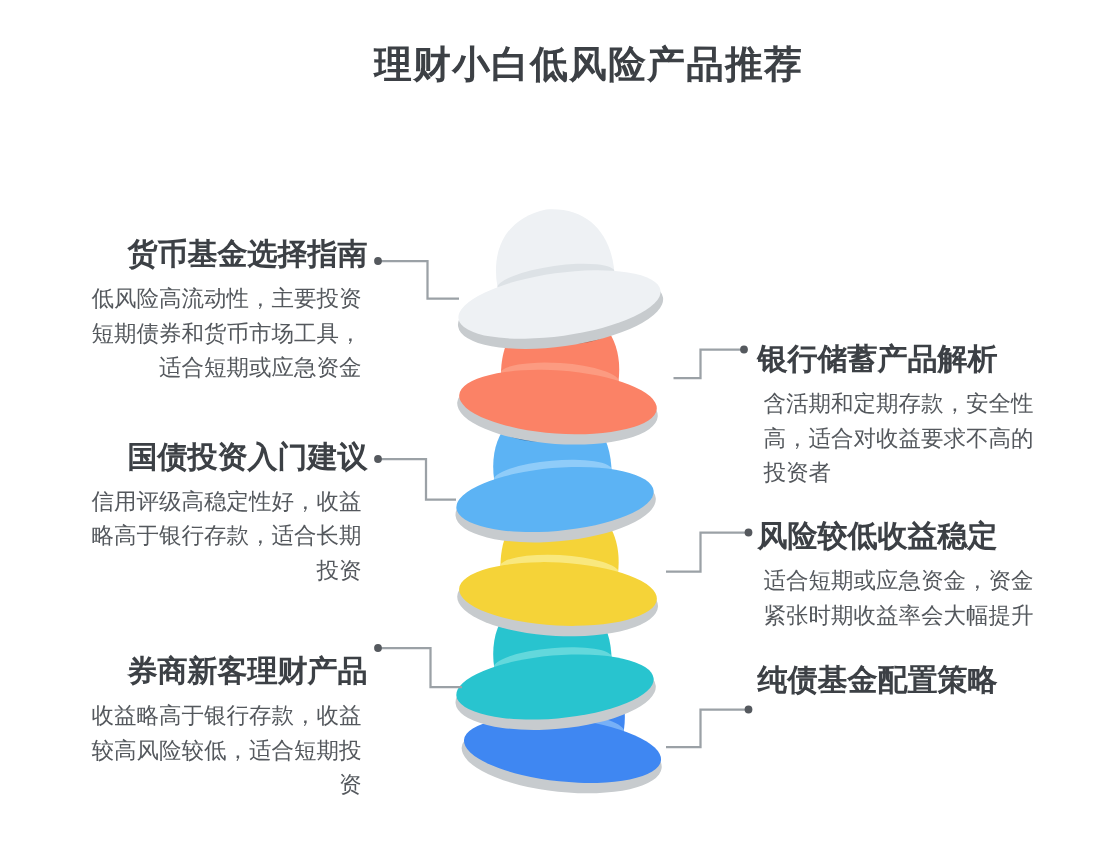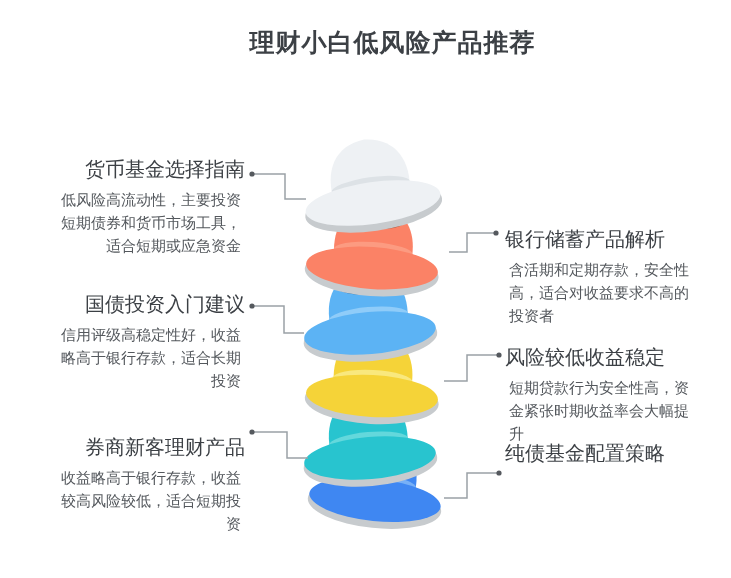--- a/index.html
+++ b/index.html
@@ -23,21 +23,21 @@
     letter-spacing: 1px;
     color: var(--title-color, #3c4045);
   }
   .note {
     position: absolute;
     width: 200px;
   }
   .note h3 {
     margin: 0 0 5px 0;
     font-size: 20px;
-    font-weight: normal;
+    font-weight: bold;
     color: var(--note-title-color, #3c4045);
   }
   .note p {
     margin: 4px;
     font-size: 15px;
     line-height: 23px;
     color: var(--note-body-color, #54585d);
   }
   .note.left { text-align: right; }
   .note.right { text-align: left; }
@@ -158,19 +158,19 @@
     <h3>券商新客理财产品</h3>
     <p>收益略高于银行存款，收益较高风险较低，适合短期投资</p>
   </div>
 
   <div class="note right" id="note-r1">
     <h3>银行储蓄产品解析</h3>
     <p>含活期和定期存款，安全性高，适合对收益要求不高的投资者</p>
   </div>
   <div class="note right" id="note-r2">
     <h3>风险较低收益稳定</h3>
-    <p>短期贷款行为安全性高，资金紧张时期收益率会大幅提升</p>
+    <p>适合短期或应急资金，资金紧张时期收益率会大幅提升</p>
   </div>
   <div class="note right" id="note-r3">
     <h3>纯债基金配置策略</h3>
   </div>
 
 </div>
 
 </body></html>

